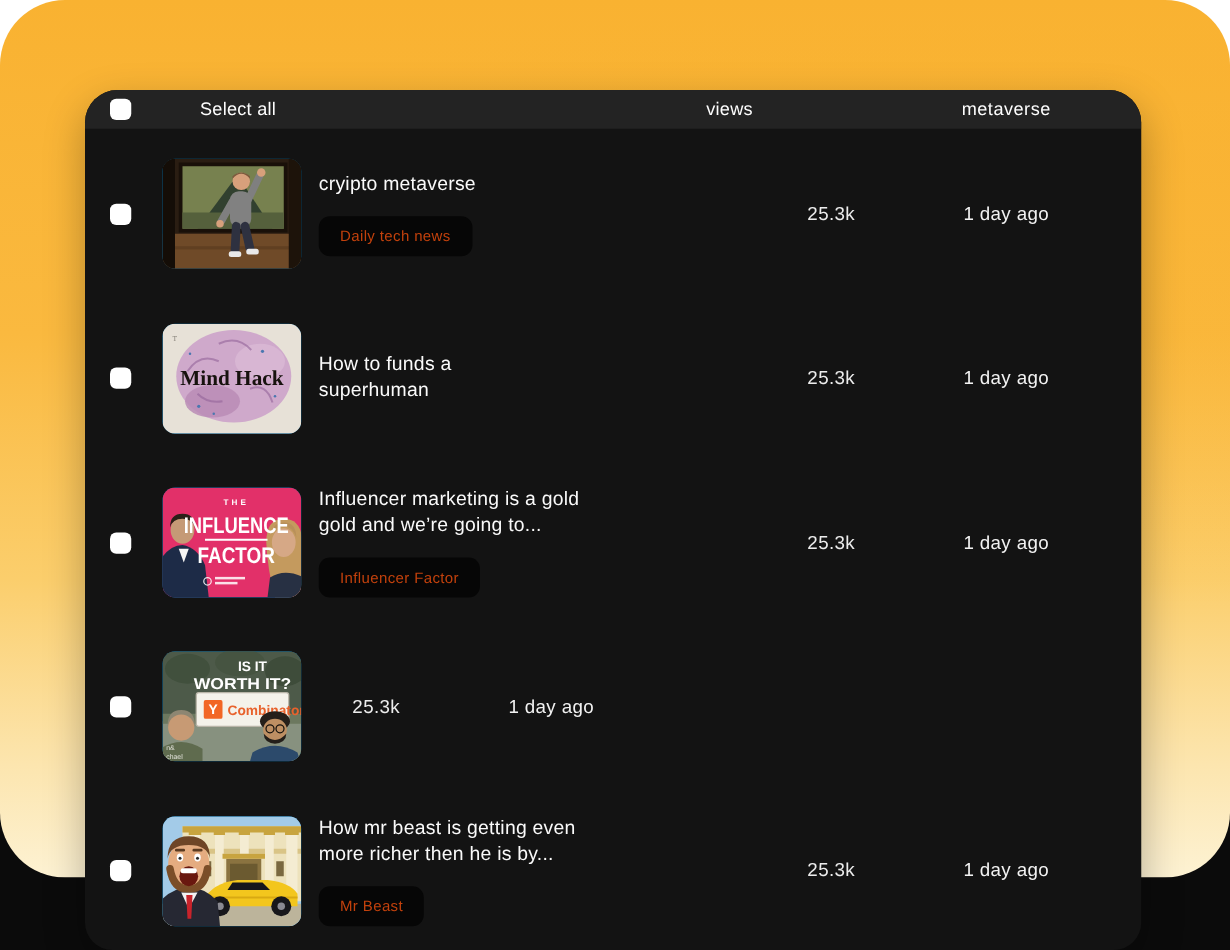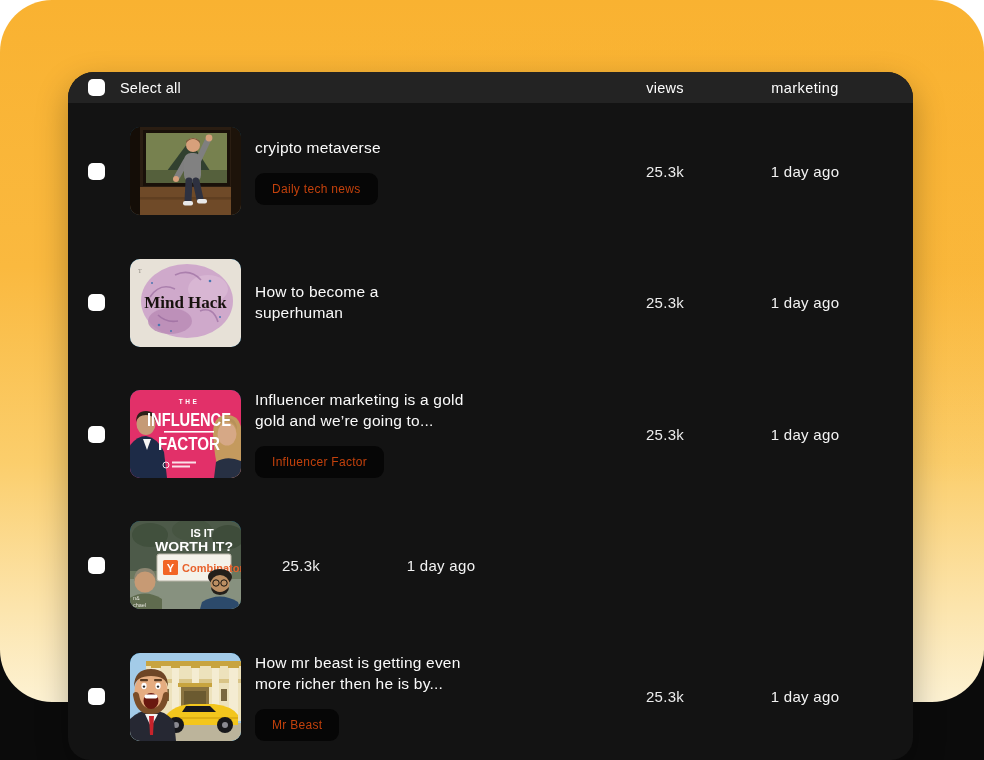--- a/index.html
+++ b/index.html
@@ -34,29 +34,29 @@
     box-shadow:0 12px 32px rgba(0,0,0,.28);
     display:flex;flex-direction:column;
     overflow:hidden;
     color:#fff;
   }
   .thead{
     height:31px;flex:none;
     background:#232323;
     display:flex;align-items:center;
     padding:0 28px 0 20px;
-    font-size:14.5px;letter-spacing:.2px;color:#fdfdfd;
+    font-size:14.5px;letter-spacing:.2px;color:#fdfdfd;gap:40px;
   }
   .checkbox{
     width:17px;height:17px;background:#ffffff;border-radius:5px;
     display:inline-block;flex:none;cursor:pointer;
   }
   .select-all-label{margin-left:15px;}
   .thead .spacer{flex:1;}
-  .hcol-views{width:120px;text-align:center;}
+  .hcol-views{width:120px;text-align:left;}
   .hcol-published{width:160px;text-align:center;letter-spacing:.4px;}
   .tbody{flex:1;display:flex;flex-direction:column;}
   .row{
     flex:1;display:flex;align-items:center;
     padding:5px 28px 0 20px;cursor:pointer;
   }
   .cell-check{width:42px;flex:none;display:flex;align-items:center;}
   .thumb{
     width:111px;height:88px;flex:none;border-radius:10px;overflow:hidden;
     background:#0369a1;cursor:pointer;
@@ -86,21 +86,21 @@
   <div class="bottom-bg"></div>
   <div class="hero-bg"></div>
 
   <div class="panel">
 
     <div class="thead">
       <span class="checkbox"></span>
       <span class="select-all-label">Select all</span>
       <span class="spacer"></span>
       <span class="hcol-views">views</span>
-      <span class="hcol-published">marketing</span>
+      <span class="hcol-published">metaverse</span>
     </div>
 
     <div class="tbody">
 
       <div class="row">
         <div class="cell-check">
           <span class="checkbox"></span>
         </div>
         <div class="thumb">
           <svg viewBox="0 0 111 88">
@@ -152,21 +152,21 @@
               <circle cx="41" cy="72" r="1" fill="#4a77b0"></circle>
             <circle cx="80" cy="22" r="1.3" fill="#4a77b0"></circle>
               <circle cx="90" cy="58" r="1" fill="#4a77b0"></circle>
             <circle cx="22" cy="24" r="1" fill="#4a77b0"></circle>
             <text x="8" y="14" font-size="6" fill="#8a857c" font-family="Liberation Serif, serif">T</text>
             <text x="55.5" y="49" text-anchor="middle" font-family="Liberation Serif, serif" font-size="17" font-weight="bold" fill="#17120e">Mind Hack</text>
           </svg>
         </div>
         <div class="cell-main">
           <div class="title">
-            <span>How to become a</span>
+            <span>How to funds a</span>
             <span>superhuman</span>
           </div>
         </div>
         <div class="cell-views">25.3k</div>
         <div class="cell-published">1 day ago</div>
       </div>
 
       <div class="row">
         <div class="cell-check">
           <span class="checkbox"></span>

